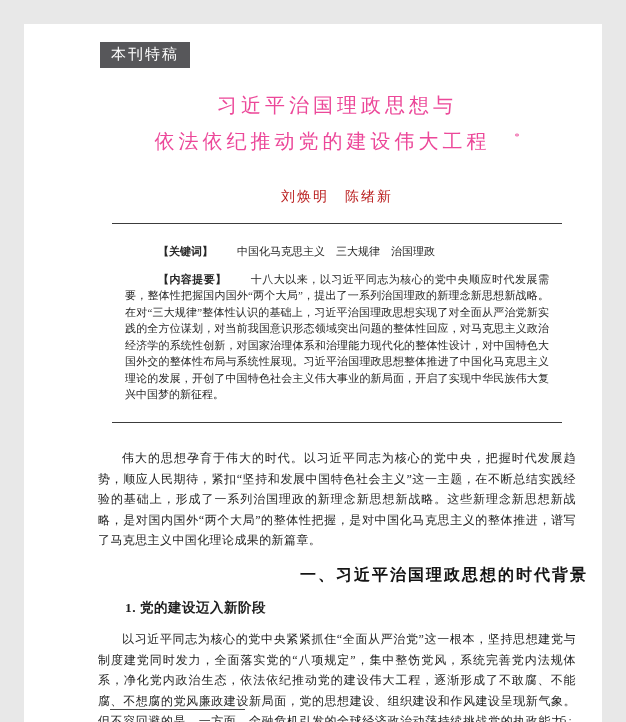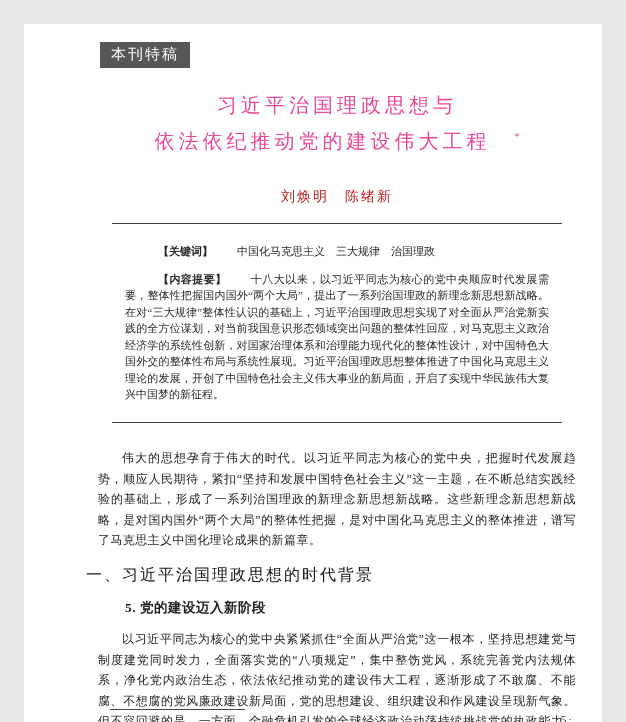--- a/index.html
+++ b/index.html
@@ -63,23 +63,23 @@
     font-size: 12px;
     line-height: 20.4px;
     text-align: justify;
     text-indent: 2em;
     letter-spacing: 0.4px;
     color: #1f1f1f;
   }
   .intro { margin-top: 25px; }
   .section-heading {
     margin: 15px 0 13px;
-    text-align: left;
+    text-align: right;
     font-size: 16px;
-    font-weight: 400;
+    font-weight: 700;
     letter-spacing: 2px;
     color: #141414;
   }
   .sub-heading {
     font-size: 13.5px;
     font-weight: 700;
     text-indent: 2em;
     margin-bottom: 2px;
     letter-spacing: 0.5px;
   }
@@ -124,21 +124,21 @@
 
   <div class="abstract">
     <p><span class="abs-label">【关键词】</span><span>中国化马克思主义　三大规律　治国理政</span></p>
     <p><span class="abs-label">【内容提要】</span><span>十八大以来，以习近平同志为核心的党中央顺应时代发展需要，整体性把握国内国外“两个大局”，提出了一系列治国理政的新理念新思想新战略。在对“三大规律”整体性认识的基础上，习近平治国理政思想实现了对全面从严治党新实践的全方位谋划，对当前我国意识形态领域突出问题的整体性回应，对马克思主义政治经济学的系统性创新，对国家治理体系和治理能力现代化的整体性设计，对中国特色大国外交的整体性布局与系统性展现。习近平治国理政思想整体推进了中国化马克思主义理论的发展，开创了中国特色社会主义伟大事业的新局面，开启了实现中华民族伟大复兴中国梦的新征程。</span></p>
   </div>
 
   <p class="para intro">伟大的思想孕育于伟大的时代。以习近平同志为核心的党中央，把握时代发展趋势，顺应人民期待，紧扣“坚持和发展中国特色社会主义”这一主题，在不断总结实践经验的基础上，形成了一系列治国理政的新理念新思想新战略。这些新理念新思想新战略，是对国内国外“两个大局”的整体性把握，是对中国化马克思主义的整体推进，谱写了马克思主义中国化理论成果的新篇章。</p>
 
   <h2 class="section-heading">一、习近平治国理政思想的时代背景</h2>
 
-  <h3 class="sub-heading">5. 党的建设迈入新阶段</h3>
+  <h3 class="sub-heading">1. 党的建设迈入新阶段</h3>
 
   <p class="para">以习近平同志为核心的党中央紧紧抓住“全面从严治党”这一根本，坚持思想建党与制度建党同时发力，全面落实党的“八项规定”，集中整饬党风，系统完善党内法规体系，净化党内政治生态，依法依纪推动党的建设伟大工程，逐渐形成了不敢腐、不能腐、不想腐的党风廉政建设新局面，党的思想建设、组织建设和作风建设呈现新气象。但不容回避的是，一方面，金融危机引发的全球经济政治动荡持续挑战党的执政能力、智慧与勇气；另一方面，我国经济社会发展虽然取得了一系列重大成就，但继续深化改革也面临着多年累积的深层次矛盾和困难。我们党还将面临长期执政、</p>
 
   <div class="footnote-block">
     <div class="footnote-rule"></div>
     <div class="footnote">
       <span class="footnote-marker">＊</span>
       <span class="footnote-text">本文系教育部哲学社会科学重大攻关项目“党中央治国理政新理念新思想新战略研究”（16JZD001）的阶段性成果。</span>
     </div>
   </div>

